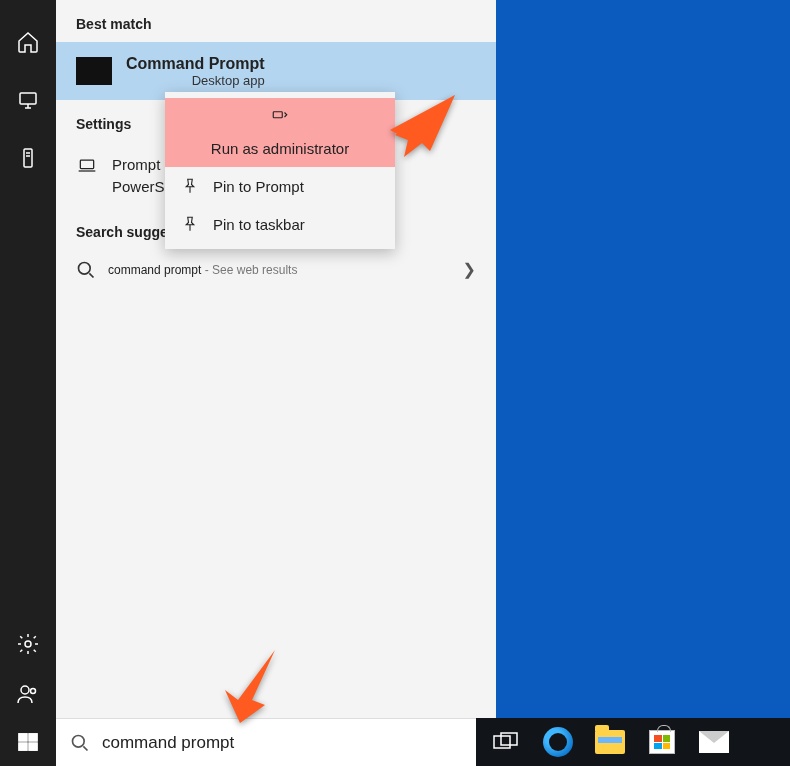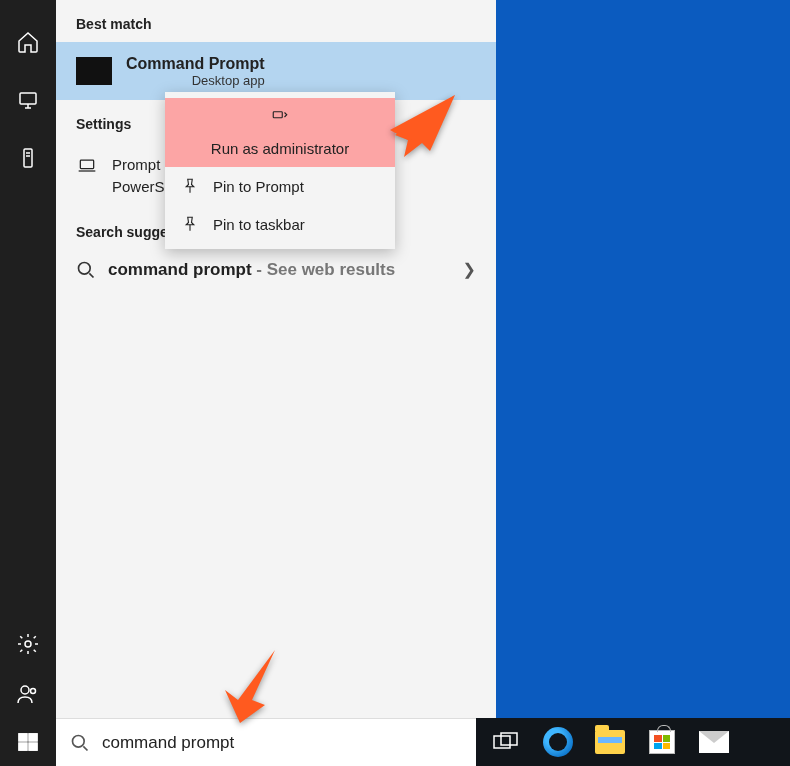--- a/index.html
+++ b/index.html
@@ -21,21 +21,21 @@
     .search-pane { position:absolute; left:56px; top:0; width:440px; height:718px; background:#f4f4f4; z-index:5;}
     .section-h { font-size:14px; font-weight:600; padding:16px 20px 10px; color:#222;}
     .best-match { background:#b4d5f0; display:flex; align-items:center; padding:10px 20px; height:58px;}
     .best-match .thumb { width:36px; height:28px; background:#111; margin-right:14px;}
     .best-match .ttl { font-size:16px; font-weight:600; color:#222;}
     .best-match .sub { font-size:13px; color:#333;text-align:right;}
     .settings-row{ display:flex; align-items:flex-start; padding:12px 20px 10px; gap:14px;}
     .settings-row .ic{ width:22px; display:flex; justify-content:center; padding-top:2px;}
     .settings-row .tx{ font-size:15px; color:#222; line-height:1.45;}
     .sugg-row { display:flex; align-items:center; padding:10px 20px; gap:12px;}
-    .sugg-row .q { font-size:17px; color:#222;font-weight:bold;}
+    .sugg-row .q { font-size:12px; color:#222;}
     .sugg-row .dim { color:#777;}
     .sugg-row .chev{ margin-left:auto; color:#555;}
 
     
     .ctx { position:absolute; left:165px; top:92px; width:230px; background:#f4f4f4; box-shadow:0 4px 14px rgba(0,0,0,.25); padding:6px 0; z-index:30;}
     .ctx-item{ display:flex; align-items:center; gap:14px; padding:10px 16px; font-size:15px; color:#222; background:#f4f4f4;}
     .ctx-item.hl{ background:#fca5a5;flex-direction:column;}
     .ctx-item svg{ width:18px; height:18px; stroke:#222; fill:none; stroke-width:1.5;}
 
     

